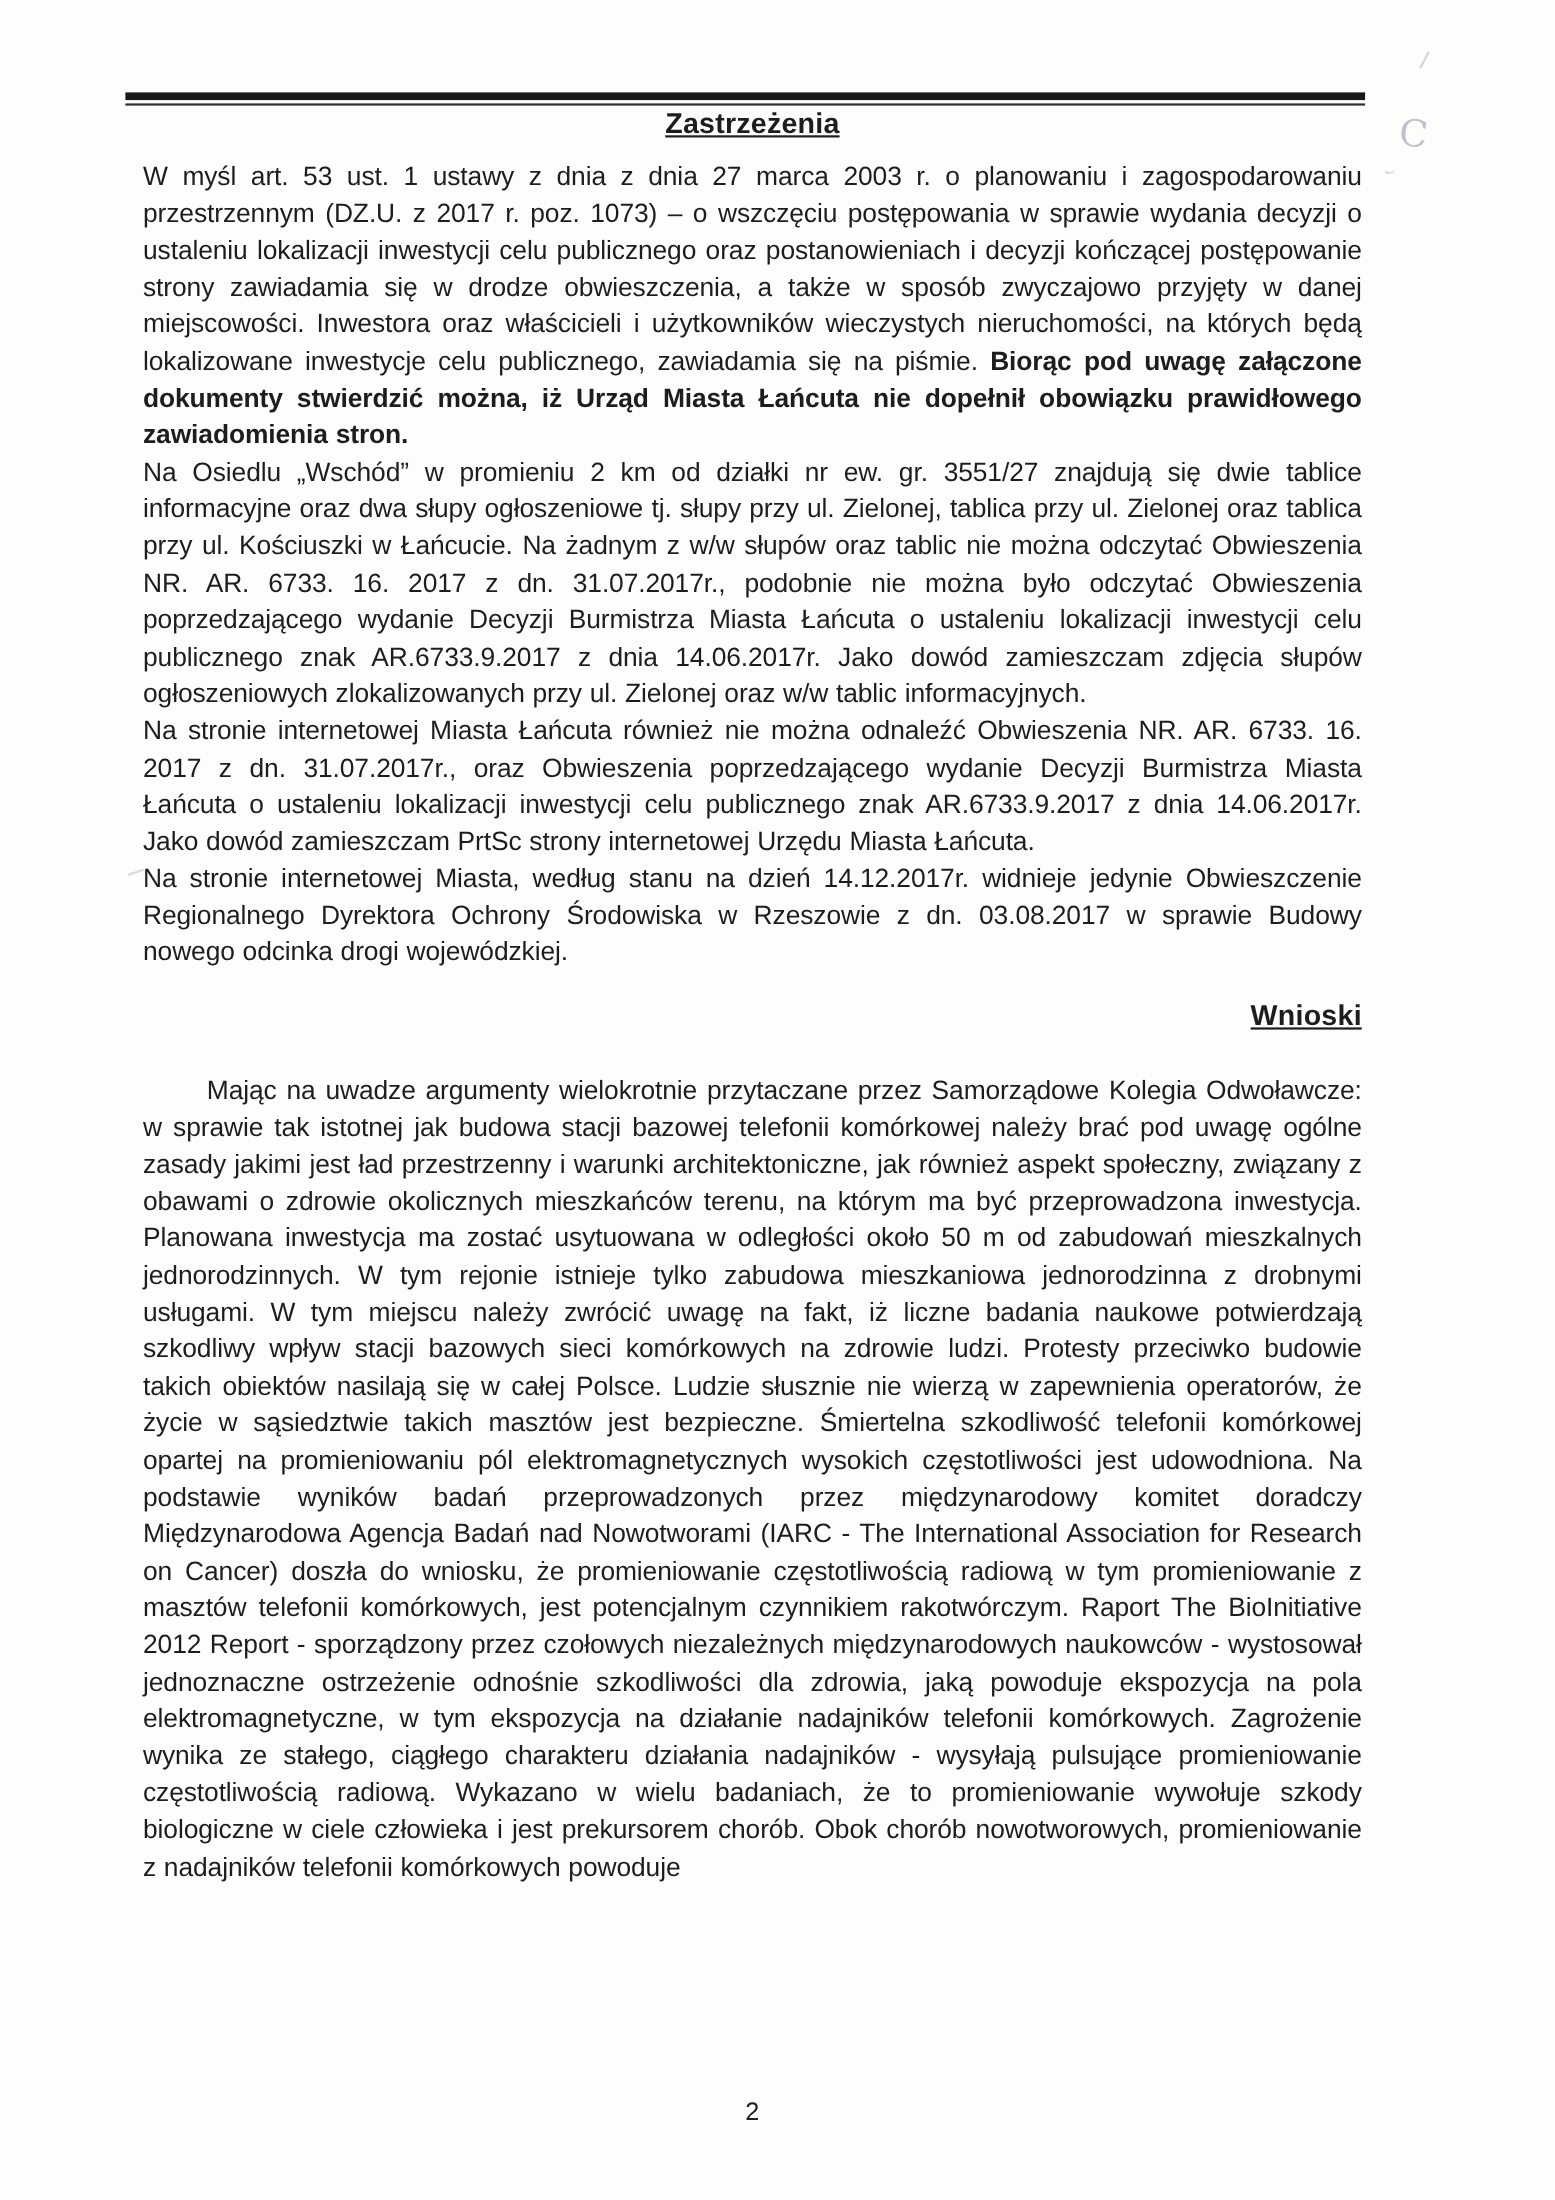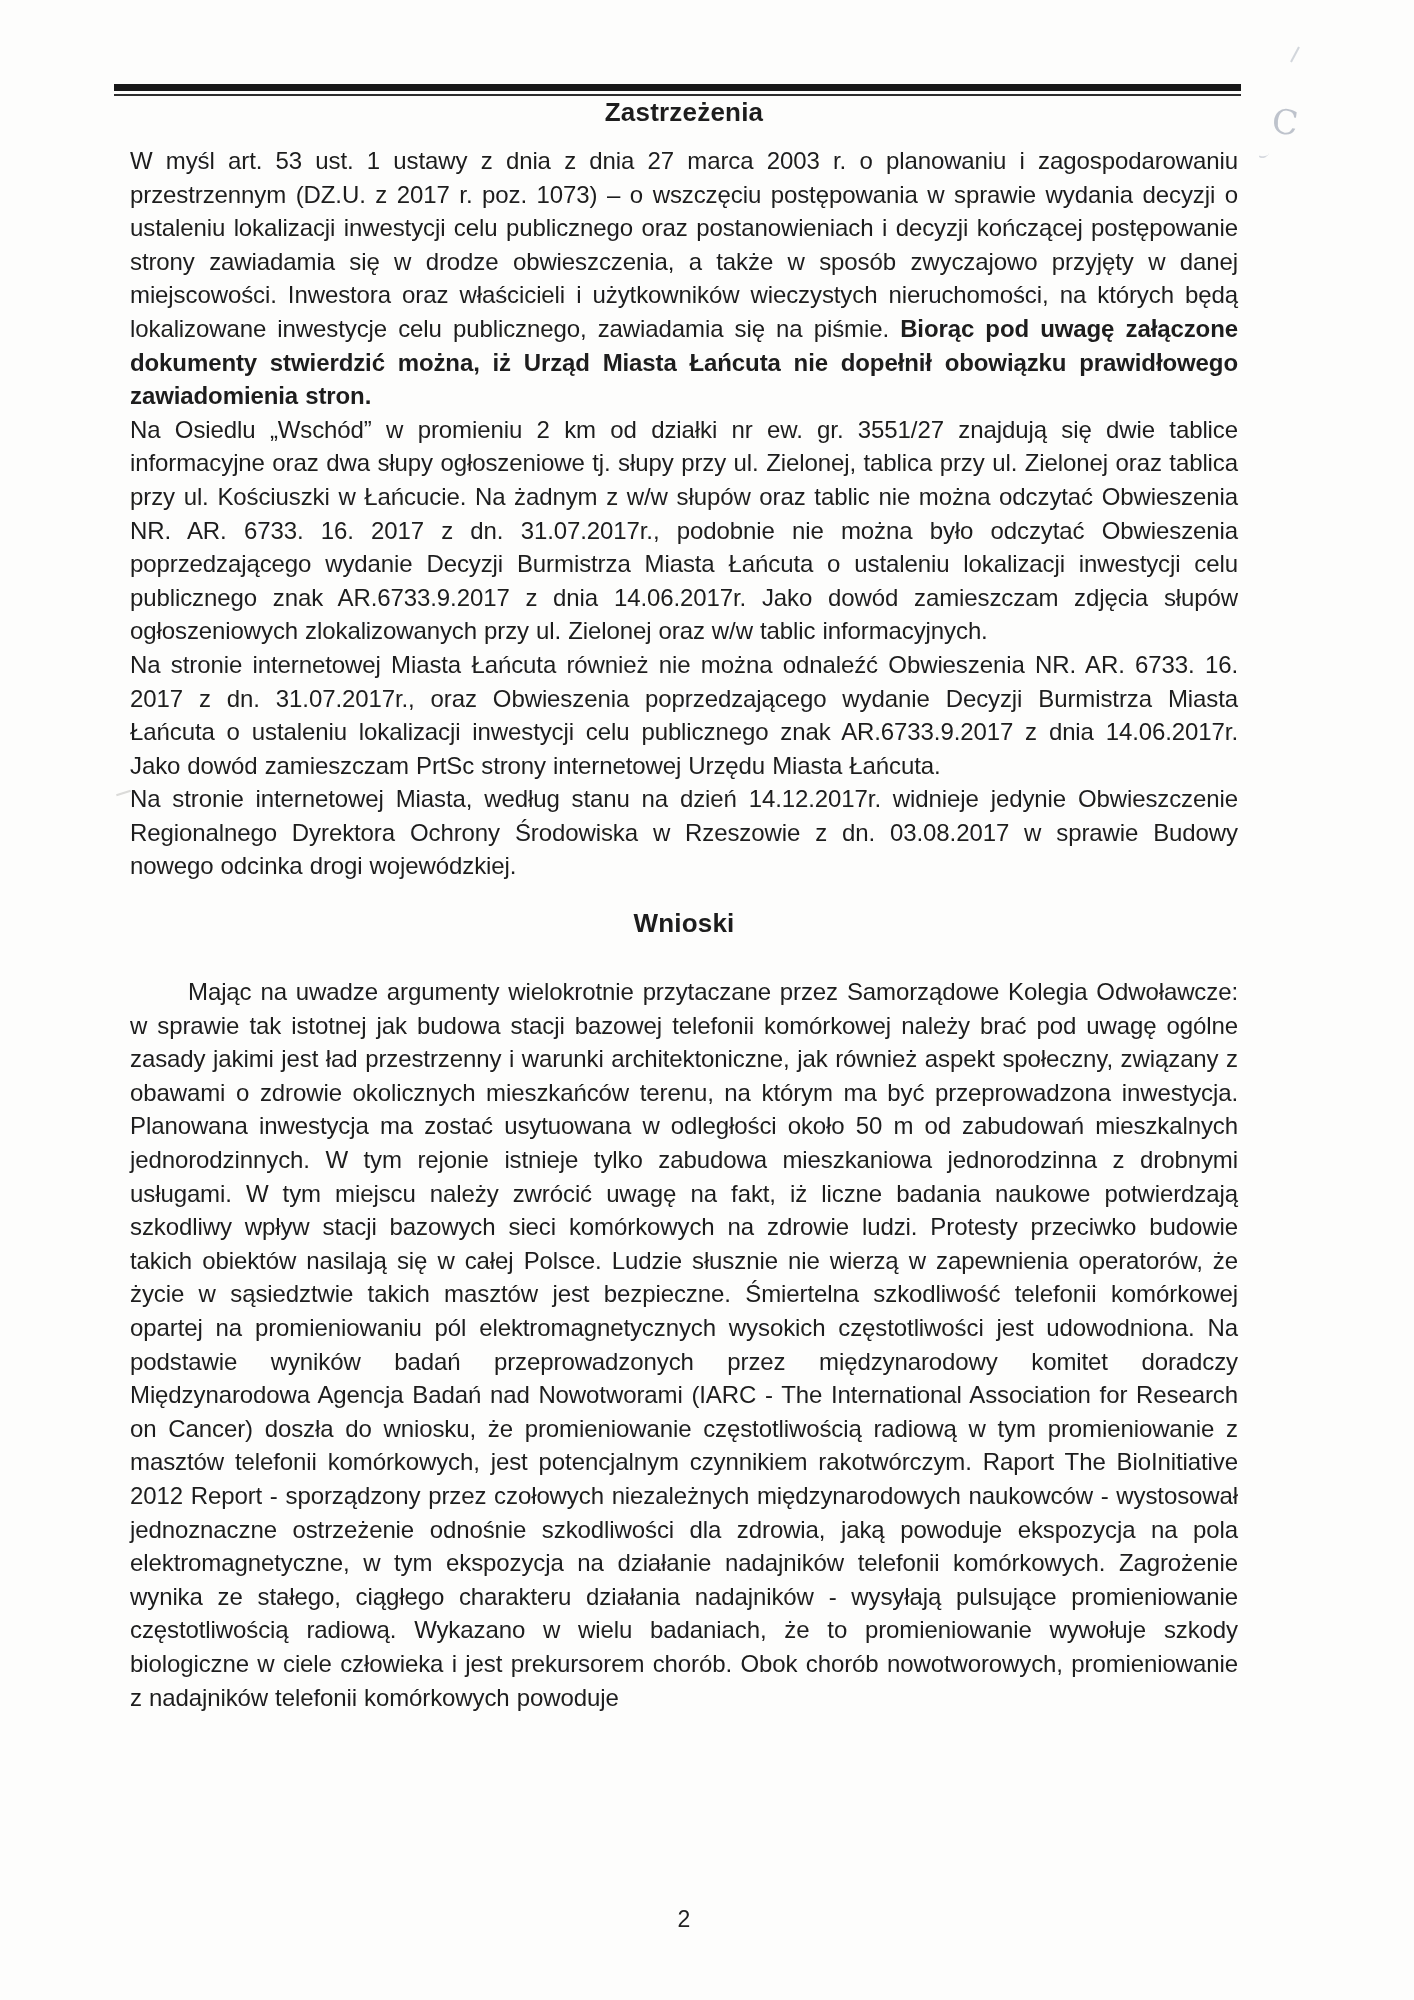--- a/index.html
+++ b/index.html
@@ -34,23 +34,25 @@
     top: 86px;
     width: 1108px;
   }
   h1.doc-heading {
     margin: 12px 0 18px 0;
     font-size: 26px;
     line-height: 28px;
     font-weight: 700;
     text-align: center;
     letter-spacing: 0.2px;
+    text-decoration: underline;
   }
   h1.doc-heading.second {
     margin: 0 0 38px 0;
+    text-align: right;
   }
   p.body {
     margin: 0;
     font-size: 24px;
     line-height: 33.6px;
     text-align: justify;
     letter-spacing: -0.1px;
     word-spacing: 0.5px;
   }
   p.body.para1 { }

